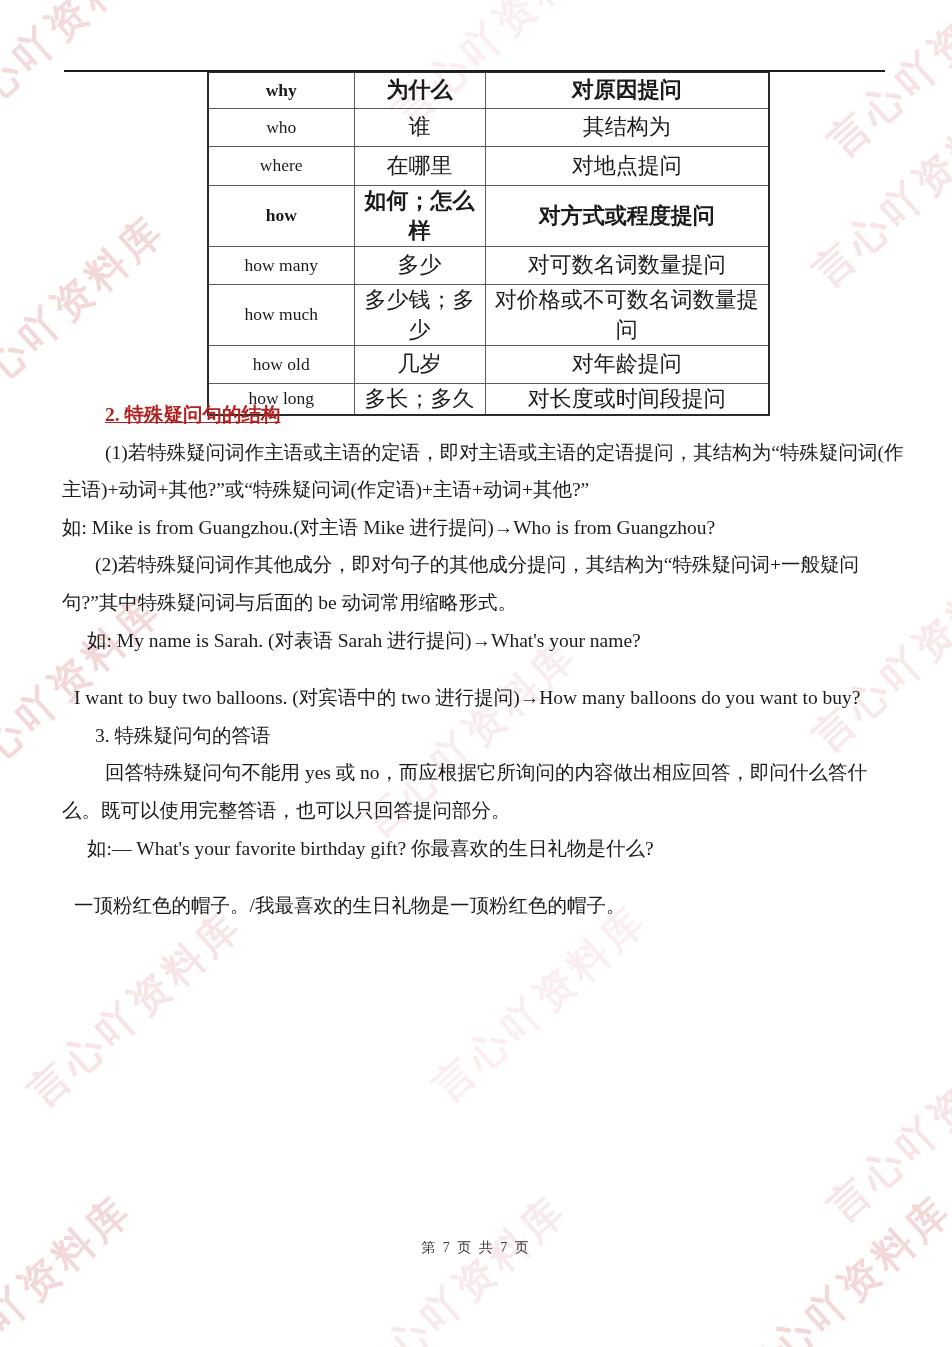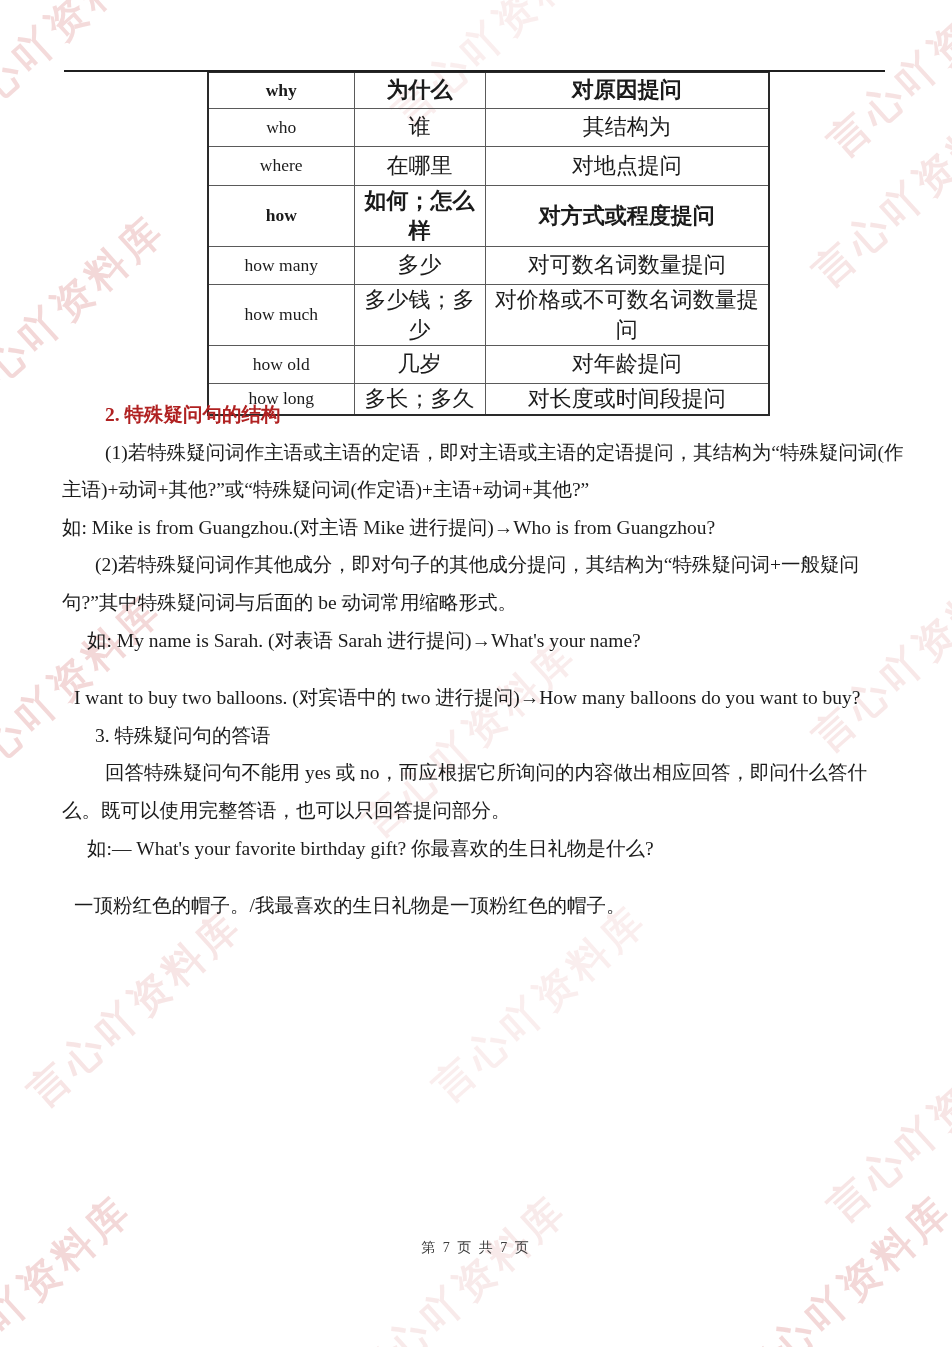--- a/index.html
+++ b/index.html
@@ -122,21 +122,21 @@
         </tr>
         <tr style="height: 26px;">
           <td class="en">how long</td>
           <td class="cn">多长；多久</td>
           <td class="cn">对长度或时间段提问</td>
         </tr>
       </tbody>
   </table>
 
   <div class="content">
-    <div class="line indent-xl heading" id="sec2-heading" style="color: rgb(176, 33, 33);">2. 特殊疑问句的结构</div>
+    <div class="line indent-xl heading" id="sec2-heading" style="color: rgb(176, 33, 33); text-decoration: underline;">2. 特殊疑问句的结构</div>
     <div class="line indent-xl">(1)若特殊疑问词作主语或主语的定语，即对主语或主语的定语提问，其结构为“特殊疑问词(作</div>
     <div class="line indent-0">主语)+动词+其他?”或“特殊疑问词(作定语)+主语+动词+其他?”</div>
     <div class="line indent-0">如: Mike is from Guangzhou.(对主语 Mike 进行提问)→Who is from Guangzhou?</div>
     <div class="line indent-lg">(2)若特殊疑问词作其他成分，即对句子的其他成分提问，其结构为“特殊疑问词+一般疑问</div>
     <div class="line indent-0">句?”其中特殊疑问词与后面的 be 动词常用缩略形式。</div>
     <div class="line indent-md">如: My name is Sarah. (对表语 Sarah 进行提问)→What's your name?</div>
     <div class="line indent-sm">I want to buy two balloons. (对宾语中的 two 进行提问)→How many balloons do you want to buy?</div>
     <div class="line indent-lg">3. 特殊疑问句的答语</div>
     <div class="line indent-xl">回答特殊疑问句不能用 yes 或 no，而应根据它所询问的内容做出相应回答，即问什么答什</div>
     <div class="line indent-0">么。既可以使用完整答语，也可以只回答提问部分。</div>

